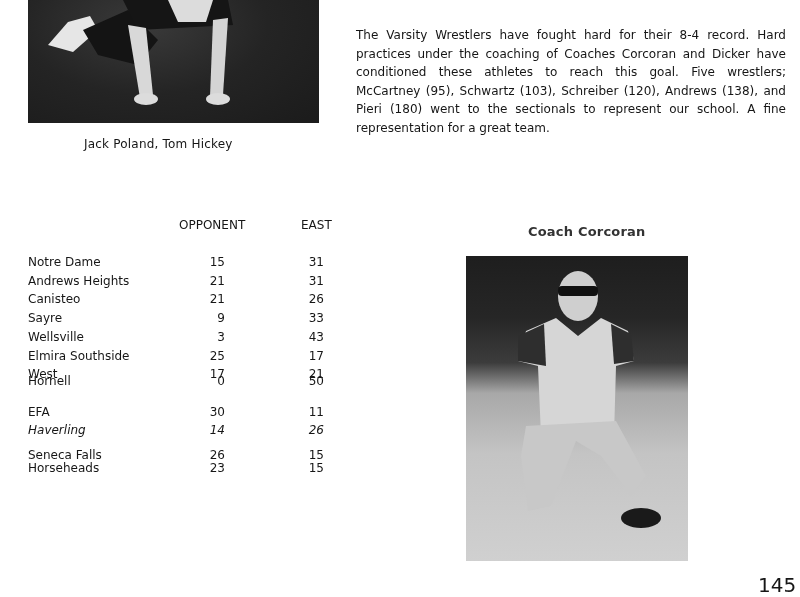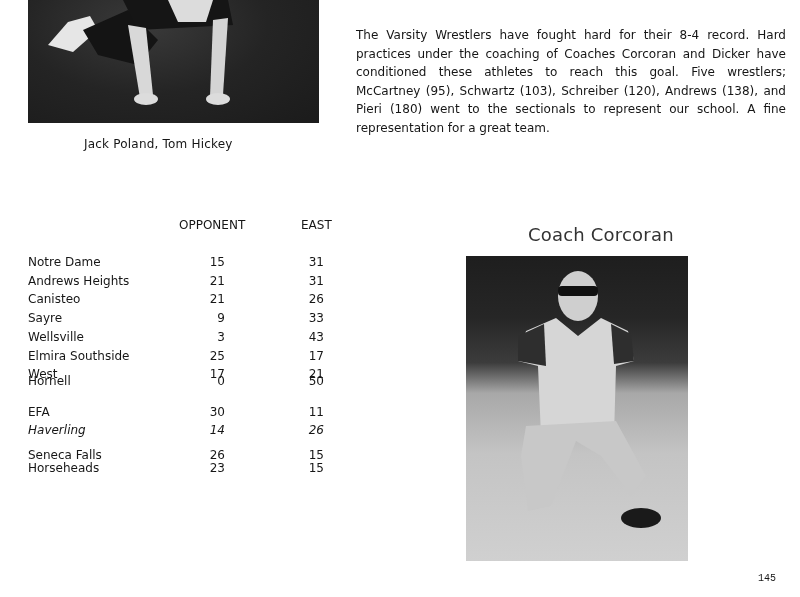--- a/index.html
+++ b/index.html
@@ -13,34 +13,34 @@
     #photo-top {
       left: 28px; top: 0; width: 291px; height: 123px;
       background: radial-gradient(ellipse at 40% 20%, #3a3a3a 0%, #242424 50%, #1b1b1b 100%);
     }
     #photo-coach {
       left: 466px; top: 256px; width: 222px; height: 305px;
       background: linear-gradient(#1e1e1e 0%, #262626 20%, #3c3c3c 35%, #a8a8a8 45%, #c4c4c4 65%, #d0d0d0 100%);
     }
     .caption { position: absolute; font-size: 12px; letter-spacing: 0.2px; }
     #caption-top { left: 84px; top: 137px; }
-    #caption-coach { left: 528px; top: 224px; font-size: 18px; color: #333; }
+    #caption-coach { left: 528px; top: 224px; font-size: 13px; color: #333; font-weight: bold; }
     #summary {
       position: absolute; left: 356px; top: 26px; width: 430px;
       font-size: 12px; line-height: 18.6px; text-align: justify; margin: 0;
     }
     #schedule { position: absolute; left: 28px; top: 218px; font-size: 12px; }
     #schedule .hdr { position: absolute; top: 0; white-space: nowrap; }
     #hdr-opp { left: 151px; }
     #hdr-east { left: 273px; }
     #schedule .row { position: absolute; left: 0; width: 330px; height: 18px; white-space: nowrap; }
     #schedule .team { position: absolute; left: 0; }
     #schedule .opp { position: absolute; right: 133px; text-align: right; }
     #schedule .east { position: absolute; right: 34px; text-align: right; }
-    #page-number { position: absolute; left: 758px; top: 573px; font-size: 10px; font-family: Liberation Mono, monospace; }
+    #page-number { position: absolute; left: 758px; top: 573px; font-size: 20px; }
   </style>
 </head>
 <body>
 
 <div class="photo" id="photo-top">
   <svg width="291" height="123" viewBox="0 0 291 123">
     <path d="M20 45 L40 22 L62 16 L70 30 L45 52 Z" fill="#e6e6e6"></path>
     <path d="M55 30 L100 10 L130 40 L110 65 L70 55 Z" fill="#141414"></path>
     <path d="M95 0 L200 0 L205 25 L110 30 Z" fill="#151515"></path>
     <path d="M140 0 L185 0 L178 22 L150 22 Z" fill="#dcdcdc"></path>

